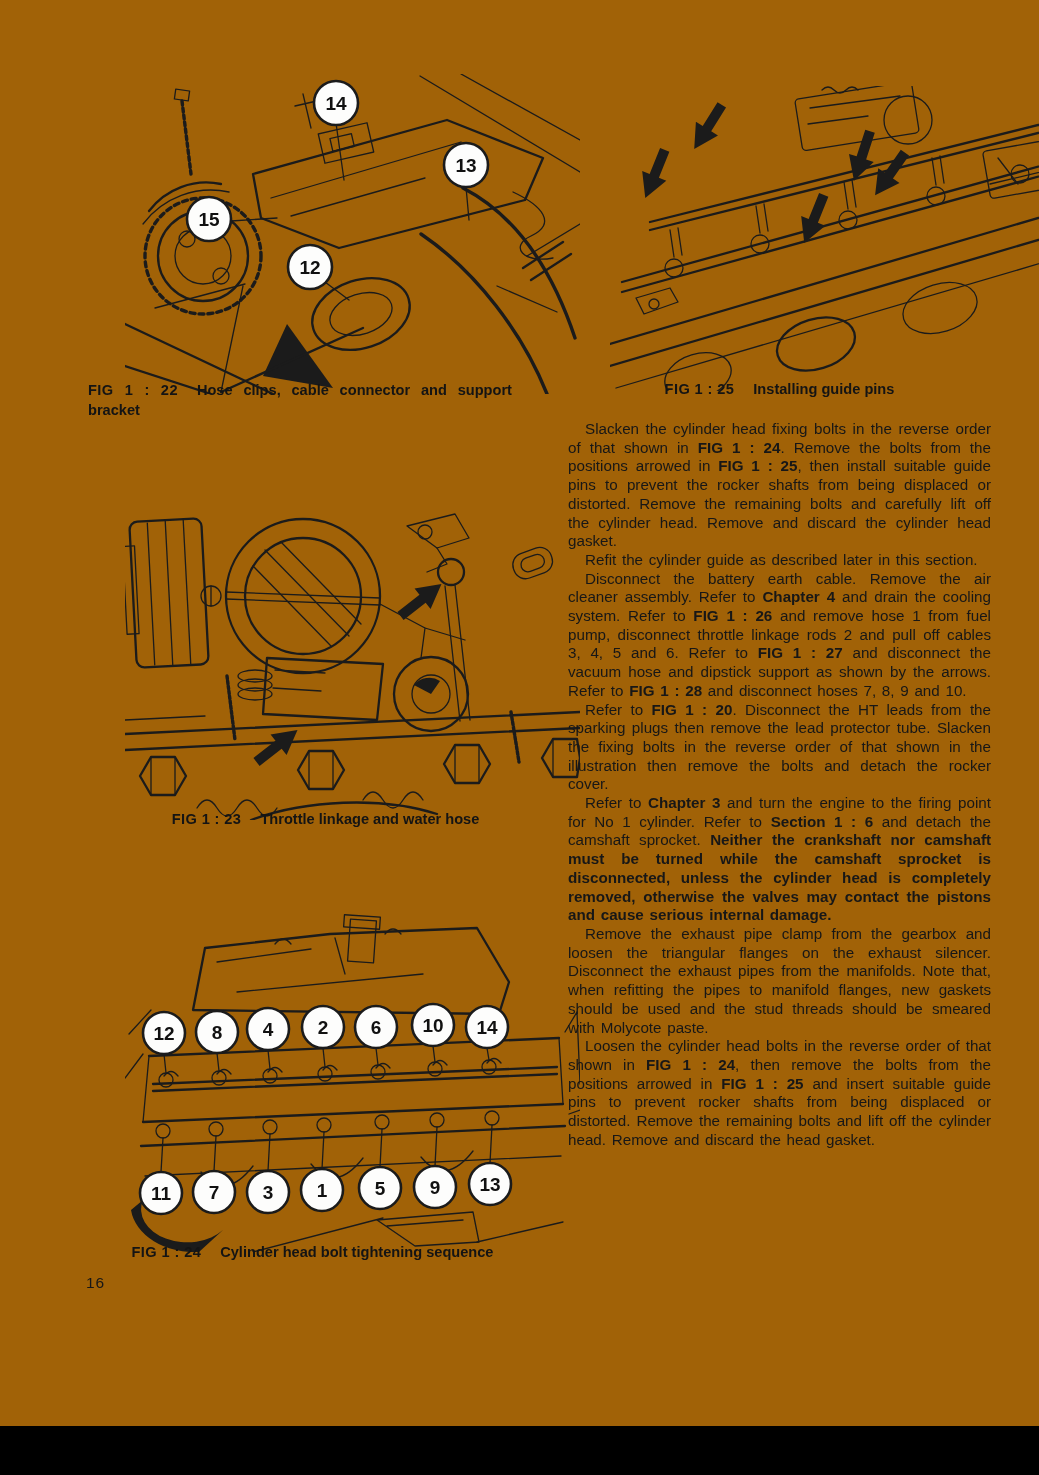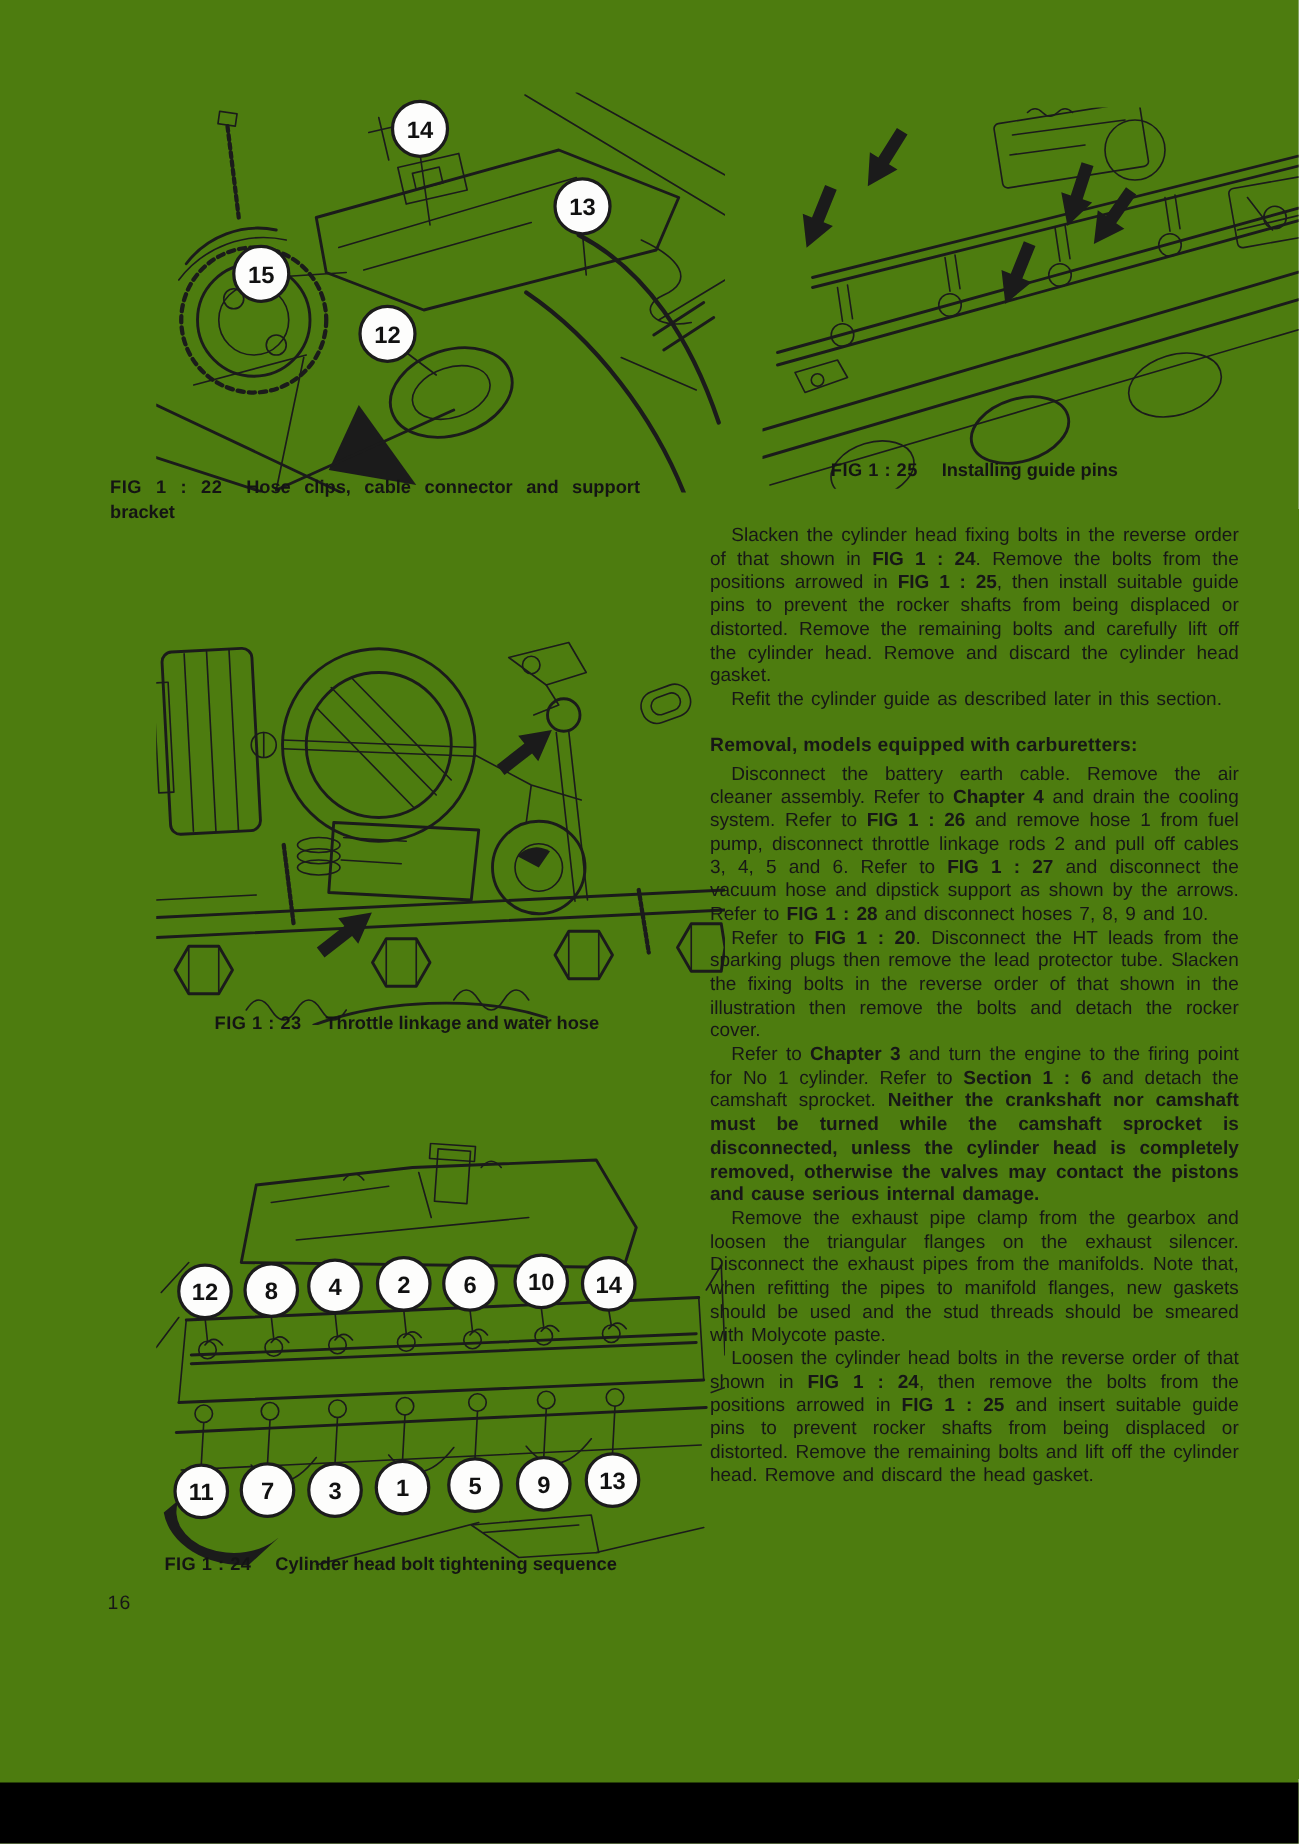--- a/index.html
+++ b/index.html
@@ -1,16 +1,16 @@
 <!DOCTYPE html>
 <html><head>
 <meta charset="utf-8">
 <style>
   html,body{margin:0;padding:0;background:#ddd;}
-  .page{position:relative;width:1039px;height:1475px;background:#4d7c0f;overflow:hidden;
+  .page{position:relative;width:1039px;height:1475px;background:#a16207;overflow:hidden;
         font-family:"Liberation Sans",sans-serif;color:#171717;}
   .fig{position:absolute;}
   .fig svg{display:block;width:100%;height:100%;}
   .ln{fill:none;stroke:#1b1b1b;stroke-width:2.3;stroke-linecap:round;stroke-linejoin:round;}
   .tn{stroke-width:1.3;}
   .tk{stroke-width:3.4;}
   .blk{fill:#1b1b1b;stroke:none;}
   .co{fill:#fdfdfc;stroke:#1b1b1b;stroke-width:2.6;}
   .cnum{font:bold 19px "Liberation Sans",sans-serif;fill:#111;}
   .cap{position:absolute;font-weight:bold;font-size:14.6px;line-height:19.5px;color:#141414;}
@@ -114,21 +114,21 @@
       </g>
       <g>
         <path class="blk" transform="translate(98,41) rotate(32)" d="M-5,-26 L5,-26 L5,2 L13,2 L0,26 L-13,2 L-5,2 Z"></path>
         <path class="blk" transform="translate(45,88) rotate(22)" d="M-5,-26 L5,-26 L5,2 L13,2 L0,26 L-13,2 L-5,2 Z"></path>
         <path class="blk" transform="translate(252,70) rotate(18)" d="M-5,-26 L5,-26 L5,2 L13,2 L0,26 L-13,2 L-5,2 Z"></path>
         <path class="blk" transform="translate(280,88) rotate(35)" d="M-5,-26 L5,-26 L5,2 L13,2 L0,26 L-13,2 L-5,2 Z"></path>
         <path class="blk" transform="translate(204,133) rotate(22)" d="M-5,-26 L5,-26 L5,2 L13,2 L0,26 L-13,2 L-5,2 Z"></path>
       </g>
     </svg>
   </figure>
-  <div class="cap cap-center" style="left:568px;top:368px;width:423px;">
+  <div class="cap cap-center" style="left:568px;top:380px;width:423px;">
     <span class="figlabel">FIG 1 : 25</span><span>Installing guide pins</span>
   </div>
 
   <figure class="fig" style="left:85px;top:492px;width:455px;height:312px;">
     <svg viewBox="0 0 455 312">
       <g class="ln">
         <g transform="rotate(-3 45 85)">
           <rect x="8" y="12" width="72" height="146" rx="8"></rect>
           <path class="tn" d="M26,14 L26,156 M44,13 L44,157 M62,12 L62,158"></path>
           <rect x="0" y="36" width="12" height="88" class="tn"></rect>
@@ -286,21 +286,20 @@
       </g>
     </svg>
   </figure>
   <div class="cap cap-center" style="left:85px;top:1243px;width:455px;">
     <span class="figlabel">FIG 1 : 24</span><span>Cylinder head bolt tightening sequence</span>
   </div>
 
   <main class="rightcol">
     <p><span>Slacken the cylinder head fixing bolts in the reverse order of that shown in </span><b>FIG 1 : 24</b><span>. Remove the bolts from the positions arrowed in </span><b>FIG 1 : 25</b><span>, then install suitable guide pins to prevent the rocker shafts from being displaced or distorted. Remove the remaining bolts and carefully lift off the cylinder head. Remove and discard the cylinder head gasket.</span></p>
     <p><span>Refit the cylinder guide as described later in this section.</span></p>
-    <h3>Removal, models equipped with carburetters:</h3>
     <p><span>Disconnect the battery earth cable. Remove the air cleaner assembly. Refer to </span><b>Chapter 4</b><span> and drain the cooling system. Refer to </span><b>FIG 1 : 26</b><span> and remove hose 1 from fuel pump, disconnect throttle linkage rods 2 and pull off cables 3, 4, 5 and 6. Refer to </span><b>FIG 1 : 27</b><span> and disconnect the vacuum hose and dipstick support as shown by the arrows. Refer to </span><b>FIG 1 : 28</b><span> and disconnect hoses 7, 8, 9 and 10.</span></p>
     <p><span>Refer to </span><b>FIG 1 : 20</b><span>. Disconnect the HT leads from the sparking plugs then remove the lead protector tube. Slacken the fixing bolts in the reverse order of that shown in the illustration then remove the bolts and detach the rocker cover.</span></p>
     <p><span>Refer to </span><b>Chapter 3</b><span> and turn the engine to the firing point for No 1 cylinder. Refer to </span><b>Section 1 : 6</b><span> and detach the camshaft sprocket. </span><b>Neither the crankshaft nor camshaft must be turned while the camshaft sprocket is disconnected, unless the cylinder head is completely removed, otherwise the valves may contact the pistons and cause serious internal damage.</b></p>
     <p><span>Remove the exhaust pipe clamp from the gearbox and loosen the triangular flanges on the exhaust silencer. Disconnect the exhaust pipes from the manifolds. Note that, when refitting the pipes to manifold flanges, new gaskets should be used and the stud threads should be smeared with Molycote paste.</span></p>
     <p><span>Loosen the cylinder head bolts in the reverse order of that shown in </span><b>FIG 1 : 24</b><span>, then remove the bolts from the positions arrowed in </span><b>FIG 1 : 25</b><span> and insert suitable guide pins to prevent rocker shafts from being displaced or distorted. Remove the remaining bolts and lift off the cylinder head. Remove and discard the head gasket.</span></p>
   </main>
 
   <div class="pagenum">16</div>
   <div class="scan-bar"></div>
 </div>

